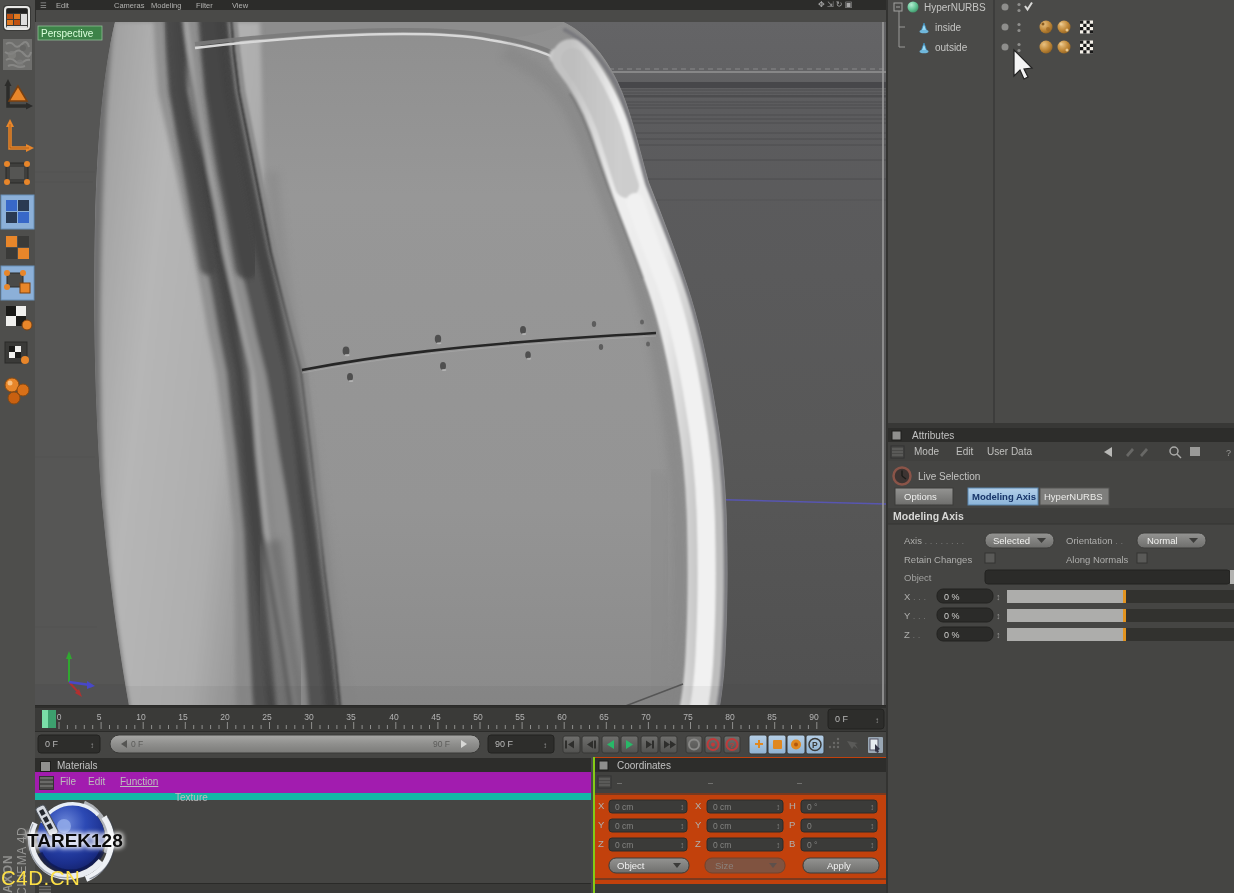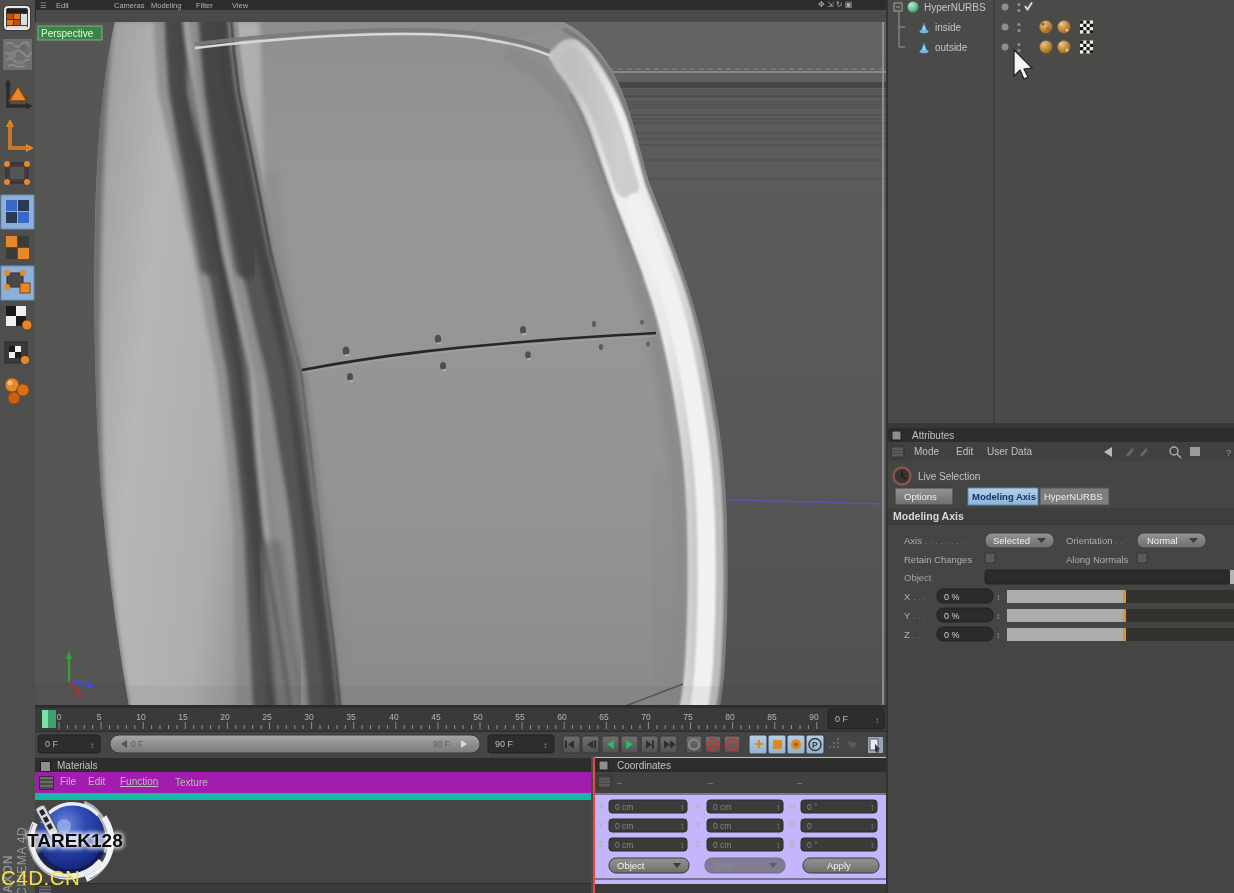--- a/index.html
+++ b/index.html
@@ -517,21 +517,21 @@
 <div class="abs" id="materials" style="left:35px;top:757px;width:556px;height:136px;background:#454543;">
   <div class="abs" style="left:0;top:1px;width:556px;height:14px;background:#2d2d2b;">
     <div class="abs" style="left:5px;top:3px;width:9px;height:9px;background:#8f8f8d;border:1px solid #1e1e1c;"></div>
     <div class="abs" style="left:22px;top:2px;color:#c2c2c2;font-size:10px;">Materials</div>
   </div>
   <div class="abs" style="left:0;top:15px;width:556px;height:21px;background:#a21caf;border-bottom:7px solid #14b8a6;">
     <div class="abs" style="left:4px;top:4px;width:13px;height:12px;background:repeating-linear-gradient(#6a6a68 0 2px,#4a4a48 2px 4px);border:1px solid #333;"></div>
     <div class="abs" style="left:25px;top:4px;color:#bdbdbd;font-size:10px;">File</div>
     <div class="abs" style="left:53px;top:4px;color:#bdbdbd;font-size:10px;">Edit</div>
     <div class="abs" style="left:85px;top:4px;color:#bdbdbd;font-size:10px;text-decoration:underline;">Function</div>
-    <div class="abs" style="left:140px;top:5px;color:#bdbdbd;font-size:10px;">Texture</div>
+    <div class="abs" style="left:140px;top:20px;color:#bdbdbd;font-size:10px;">Texture</div>
   </div>
 
   <div class="abs" style="left:0;top:126px;width:556px;height:10px;background:#3a3a38;border-top:1px solid #2a2a28;">
     <div class="abs" style="left:4px;top:2px;width:12px;height:7px;background:repeating-linear-gradient(#6a6a68 0 1px,#4a4a48 1px 3px);"></div>
     <div class="abs" style="left:24px;top:0px;color:#8a8a88;font-size:8px;">&nbsp;</div>
   </div>
 </div>
 
 <div class="abs" style="left:16px;top:795px;width:150px;height:95px;">
 <svg width="150" height="95" viewBox="0 0 150 95">
@@ -568,21 +568,21 @@
   </g>
 
   <path d="M19,28 A36,37 0 0,0 58,81 C68,80 78,74 85,66" fill="none" stroke="#e9ecf1" stroke-width="6"></path>
   <path d="M17,29 A36,37 0 0,0 56,82" fill="none" stroke="#767e8a" stroke-width="1.3" opacity="0.65"></path>
 
   <text x="11" y="52" font-family="Liberation Sans,sans-serif" font-size="19" font-weight="bold" fill="#ffffff" stroke="#ffffff" stroke-width="3.5" letter-spacing="0" filter="url(#glow)" opacity="0.85">TAREK128</text>
   <text x="11" y="52" font-family="Liberation Sans,sans-serif" font-size="19" font-weight="bold" fill="#0b0b0b" letter-spacing="0">TAREK128</text>
 </svg>
 </div>
 
-<div class="abs" id="coords" style="left:593px;top:757px;width:293px;height:136px;background:#c4b5fd;border-left:2px solid #ef4444;">
+<div class="abs" id="coords" style="left:593px;top:757px;width:293px;height:136px;background:#c2410c;border-left:2px solid #84cc16;">
 <svg width="291" height="136" font-family="Liberation Sans,sans-serif">
   <defs>
     <linearGradient id="gbtn" x1="0" y1="0" x2="0" y2="1">
       <stop offset="0" stop-color="#949492"></stop>
           <stop offset="1" stop-color="#6e6e6c"></stop>
     </linearGradient>
   </defs>
   <rect x="0" y="1" width="291" height="14" fill="#2d2d2b"></rect>
   <rect x="4" y="4" width="9" height="9" fill="#8f8f8d" stroke="#1e1e1c"></rect>
   <text x="22" y="12" font-size="10" fill="#c2c2c2">Coordinates</text>

